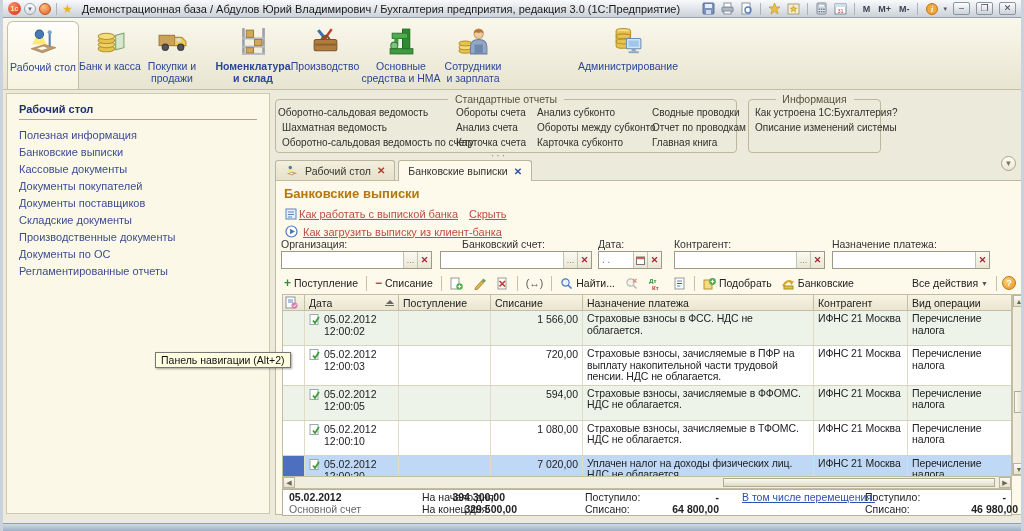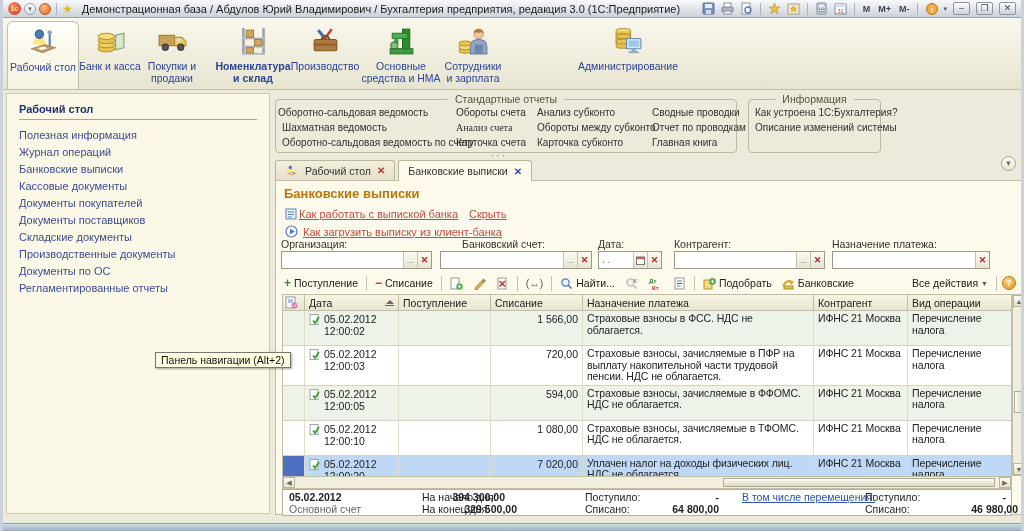--- a/index.html
+++ b/index.html
@@ -309,42 +309,41 @@
       <span>Администрирование</span>
     </div>
   </div>
 
   <div class="sidebar">
     <div class="sb-title">Рабочий стол</div>
     <div class="sb-sep"></div>
     <div>
 
     <div class="sb-item">Полезная информация</div>
-        <div class="sb-item">Журнал операций</div>
         <div class="sb-item">Банковские выписки</div>
         <div class="sb-item">Кассовые документы</div>
         <div class="sb-item">Документы покупателей</div>
         <div class="sb-item">Документы поставщиков</div>
         <div class="sb-item">Складские документы</div>
         <div class="sb-item">Производственные документы</div>
         <div class="sb-item">Документы по ОС</div>
         <div class="sb-item">Регламентированные отчеты</div>
       </div>
   </div>
 
   <div class="gb" style="left:272px;top:99px;width:462px;height:54px;">
     <div class="gb-legend">Стандартные отчеты</div>
     <div>
         <div class="gb-link rp1" style="left: 2px; top: 7px;">Оборотно-сальдовая ведомость</div>
         <div class="gb-link rp1" style="left: 6px; top: 22px;">Шахматная ведомость</div>
         <div class="gb-link rp1" style="left: 6px; top: 37px;">Оборотно-сальдовая ведомость по счету</div>
       </div>
     <div>
         <div class="gb-link rp2" style="left: 180px; top: 7px;">Обороты счета</div>
-        <div class="gb-link rp2" style="left: 180px; top: 22px; font-family: Liberation Serif, serif;">Анализ счета</div>
+        <div class="gb-link rp2" style="left: 180px; top: 22px;">Анализ счета</div>
         <div class="gb-link rp2" style="left: 180px; top: 37px;">Карточка счета</div>
       </div>
     <div>
         <div class="gb-link rp3" style="left: 261px; top: 7px;">Анализ субконто</div>
         <div class="gb-link rp3" style="left: 261px; top: 22px;">Обороты между субконто</div>
         <div class="gb-link rp3" style="left: 261px; top: 37px;">Карточка субконто</div>
       </div>
     <div>
         <div class="gb-link rp4" style="left: 376px; top: 7px;">Сводные проводки</div>
         <div class="gb-link rp4" style="left: 376px; top: 22px;">Отчет по проводкам</div>

